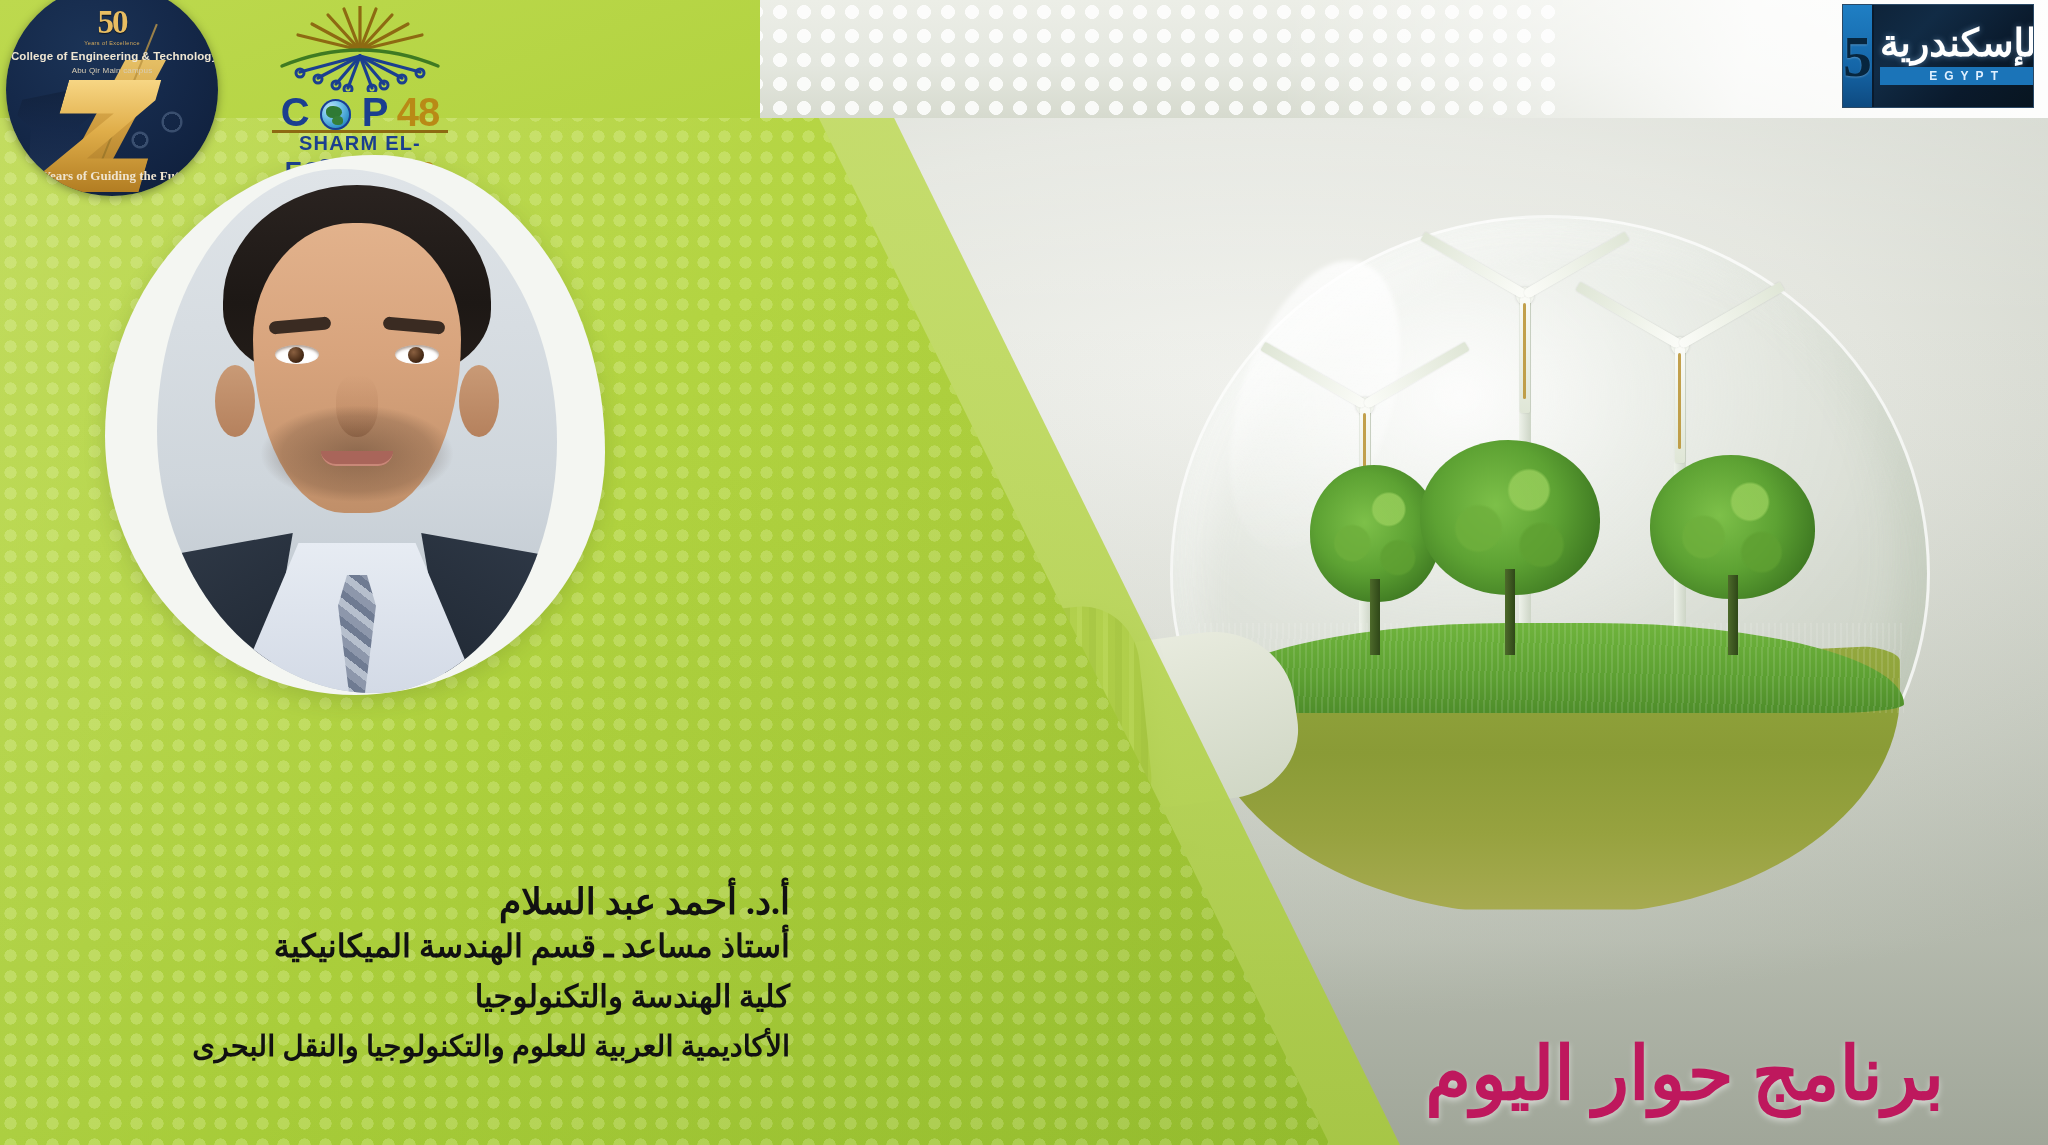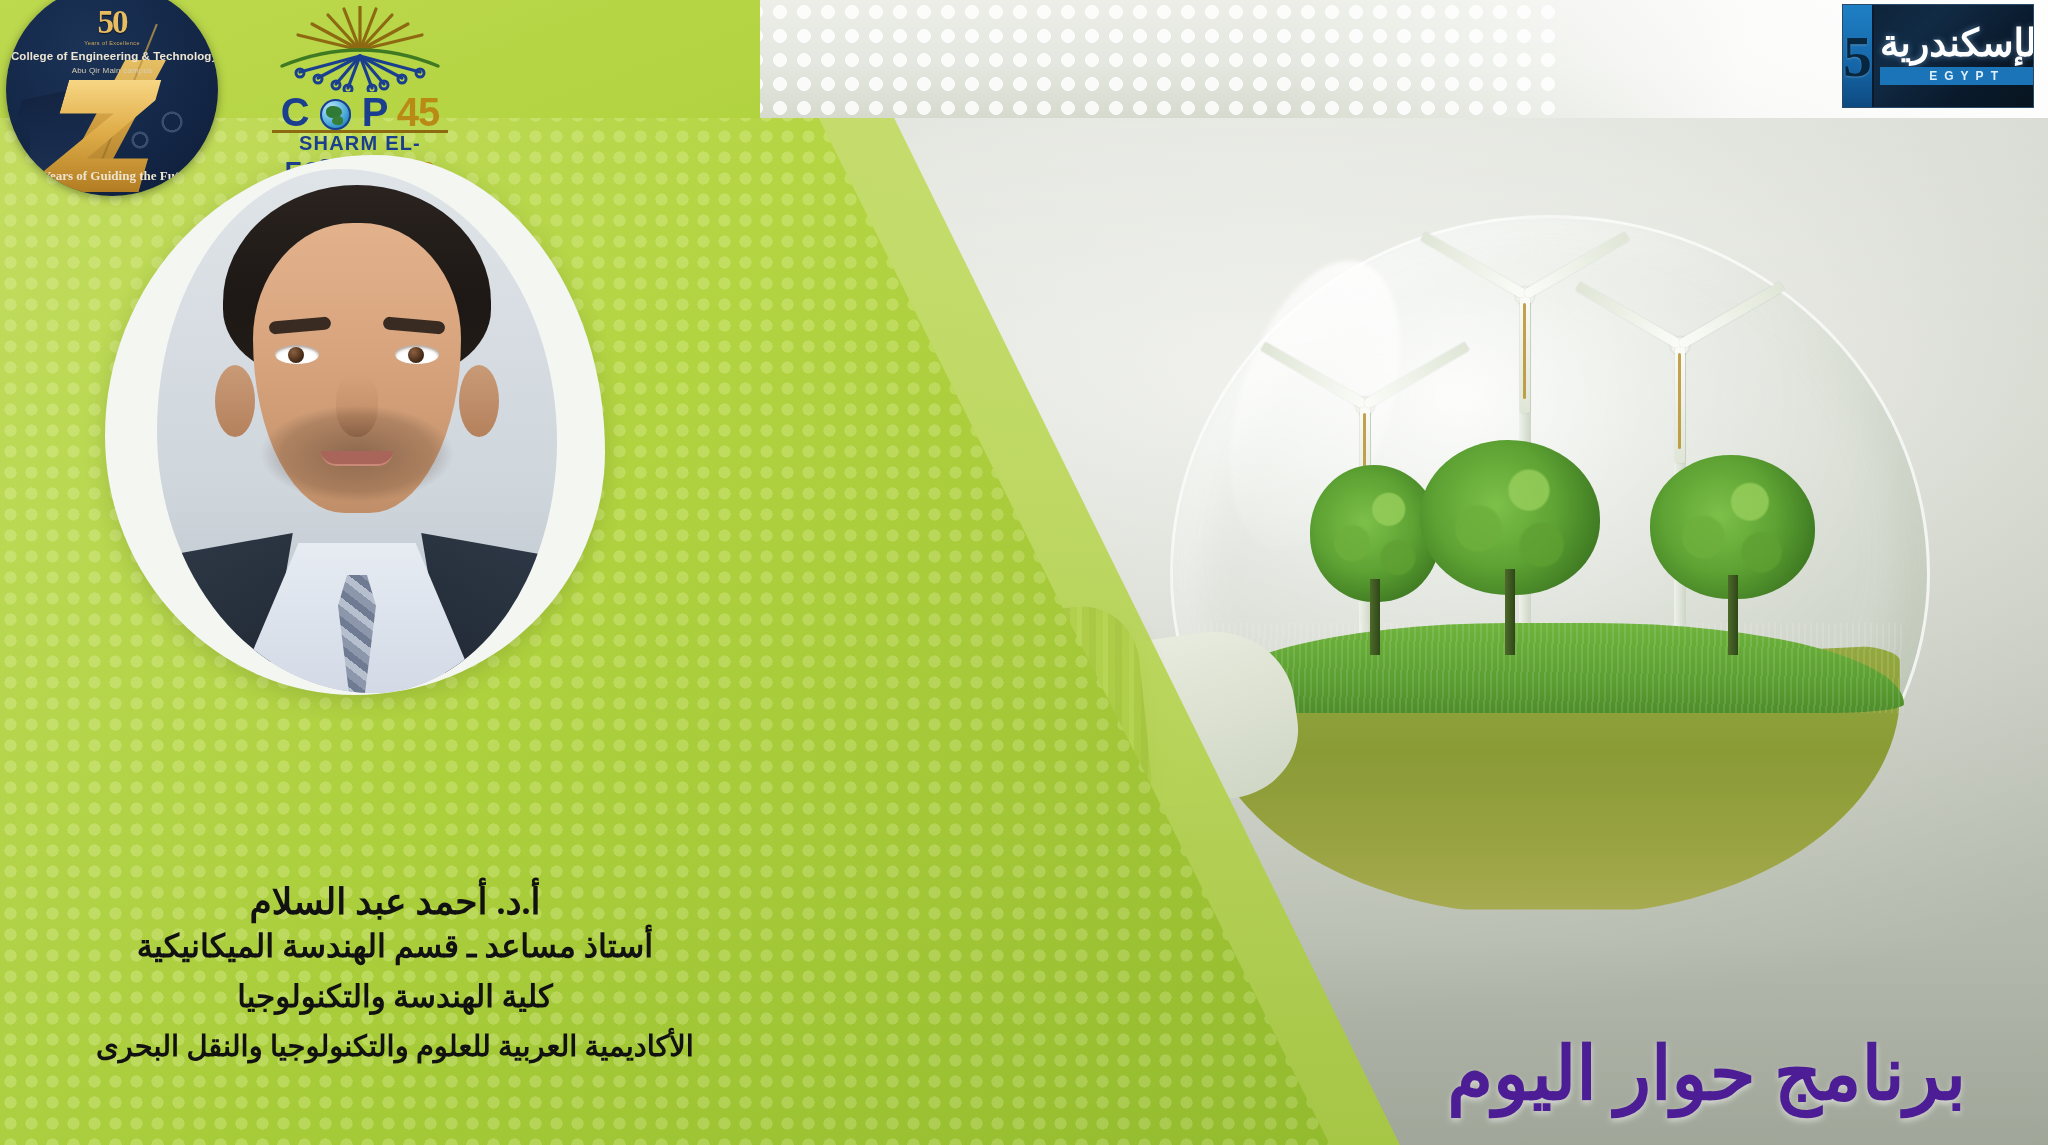--- a/index.html
+++ b/index.html
@@ -172,39 +172,39 @@
      background:linear-gradient(180deg,#e7ecf3,#d3dae6); clip-path:polygon(26% 0, 74% 0, 100% 100%, 0 100%); }
   .p-suit-l{ position:absolute; left:10px; bottom:0; width:170px; height:160px;
      background:linear-gradient(150deg,#2f3947,#1d2530); clip-path:polygon(0 14%, 74% 0, 58% 100%, 0 100%); }
   .p-suit-r{ position:absolute; right:10px; bottom:0; width:170px; height:160px;
      background:linear-gradient(210deg,#2f3947,#1d2530); clip-path:polygon(100% 14%, 26% 0, 42% 100%, 100% 100%); }
   .p-tie{ position:absolute; left:50%; bottom:0; margin-left:-25px; width:50px; height:118px;
      background:repeating-linear-gradient(38deg,#8d97ab 0 8px,#b6bfcd 8px 15px,#6f7b92 15px 22px);
      clip-path:polygon(30% 0, 70% 0, 88% 26%, 66% 100%, 34% 100%, 12% 26%); }
 
   
-  .speaker{ position:absolute; left:0; top:880px; width:790px; text-align:center;
+  .speaker{ position:absolute; left:0; top:880px; width:790px; text-align:right;
      direction:rtl; font-family:"Liberation Serif", serif; color:#111;
      font-weight:bold; }
   .sp-name{ font-size:36px; line-height:1.25; }
   .sp-l2{ font-size:32px; line-height:1.35; margin-top:0; }
   .sp-l3{ font-size:31px; line-height:1.35; margin-top:8px; }
   .sp-l4{ font-size:29px; line-height:1.3; margin-top:10px; }
 
   
   .title{ position:absolute; right:46px; top:282px; width:1270px; text-align:right;
      direction:rtl; font-family:"Liberation Sans", sans-serif; font-weight:bold;
      color:#0b0b0b; line-height:1.22; font-size:72px; letter-spacing:-1px;
      text-shadow:0 2px 4px rgba(255,255,255,.55); }
   .title .l2{ display:block; padding-right:60px; }
 
   
-  .program{ position:absolute; right:82px; bottom:28px; direction:rtl;
+  .program{ position:absolute; right:104px; bottom:28px; direction:rtl;
      font-family:"Liberation Serif", serif; font-weight:bold; font-size:74px;
-     color:#4c1d95; text-shadow:0 3px 6px rgba(255,255,255,.5); }
+     color:#be185d; text-shadow:0 3px 6px rgba(255,255,255,.5); }
 
   
   .bulb{ position:absolute; left:880px; top:215px; width:1100px; height:760px; }
   .bulb-glass{ position:absolute; left:290px; top:0; width:760px; height:690px;
      border-radius:50% 50% 46% 46% / 52% 52% 48% 48%;
      background:radial-gradient(ellipse 60% 55% at 38% 26%, rgba(255,255,255,.85) 0%, rgba(244,248,244,.45) 40%, rgba(226,233,224,.30) 70%, rgba(205,214,200,.34) 100%);
      border:3px solid rgba(255,255,255,.72); box-shadow:inset -18px -22px 48px rgba(150,165,140,.30), inset 22px 20px 40px rgba(255,255,255,.55); }
   .bulb-hl{ position:absolute; left:360px; top:40px; width:150px; height:300px;
      background:linear-gradient(160deg, rgba(255,255,255,.85), rgba(255,255,255,0));
      border-radius:50%; transform:rotate(18deg); filter:blur(2px); }
@@ -385,21 +385,21 @@
         <circle cx="56" cy="73" r="4"></circle>
           <circle cx="140" cy="73" r="4"></circle>
         <circle cx="38" cy="67" r="4"></circle>
           <circle cx="158" cy="67" r="4"></circle>
       </g>
     </svg>
     <div class="cop-word">
       <span>C</span>
       <span class="cop-globe"></span>
       <span>P</span>
-      <span class="num">45</span>
+      <span class="num">48</span>
     </div>
     <div class="cop-rule"></div>
     <div class="cop-l2">SHARM EL-SHEIKH</div>
     <div class="cop-l3">
       <span>EGYPT</span><span class="yr">2022</span>
     </div>
   </div>
 
   <div class="portrait-wrap">
     <div class="portrait-blob"></div>

